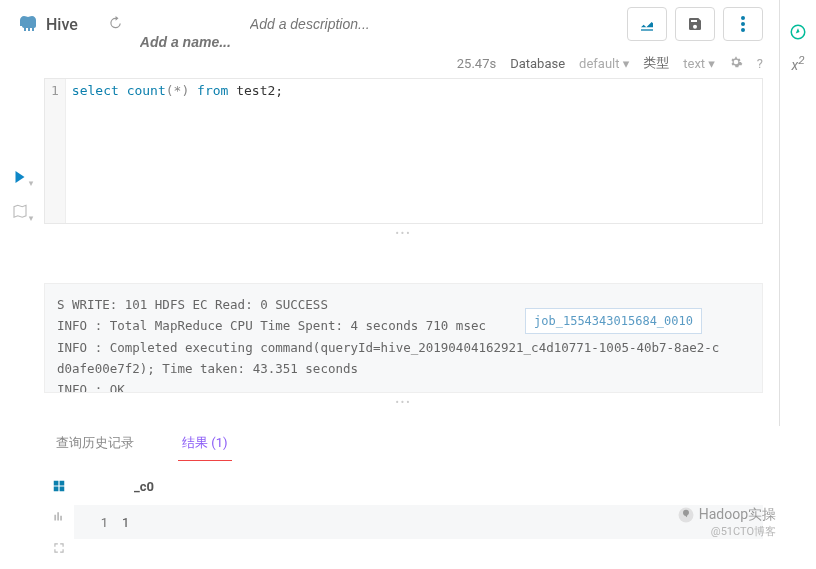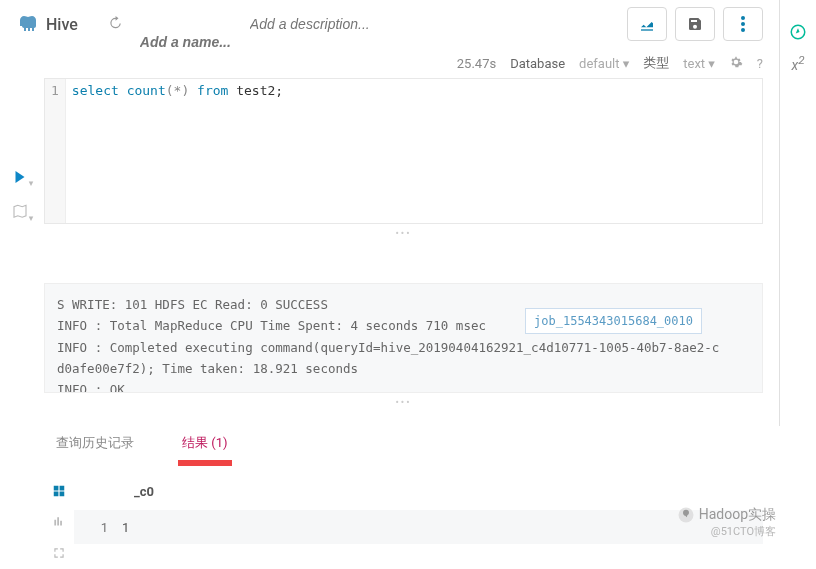--- a/index.html
+++ b/index.html
@@ -30,21 +30,21 @@
 .code-text{padding:4px 6px;white-space:pre;}
 .kw{color:#0b7fad;}
 .fn{color:#0b7fad;}
 .op{color:#888;}
 .log-divider{text-align:center;color:#ccc;margin:4px 0;font-size:10px;letter-spacing:2px;}
 .log-area{background:#f7f8f9;border:1px solid #eee;padding:10px 12px;font-family:Consolas,Monaco,monospace;font-size:12.5px;color:#666;line-height:1.7;height:110px;overflow:hidden;position:relative;margin-top:44px;}
 .log-area::-webkit-scrollbar{width:8px;}
 .job-link{position:absolute;right:60px;top:24px;background:#fff;border:1px solid #cde;padding:2px 8px;color:#5a9bc4;font-size:12px;}
 .tabs{display:flex;gap:40px;padding:14px 8px 0;border-bottom:0;}
 .tab{color:#888;padding:8px 4px;cursor:pointer;font-size:13px;}
-.tab.active{color:#be185d;border-bottom:6px solid #ef4444;}
+.tab.active{color:#8b5cf6;border-bottom:1px solid #ef4444;}
 .results{display:flex;margin-top:6px;}
 .result-gutter{width:30px;padding-top:12px;display:flex;flex-direction:column;align-items:center;gap:14px;color:#0b7fad;}
 .result-gutter .inactive{color:#bbb;}
 .result-table{flex:1;}
 .table-header{display:flex;background:#fff;height:38px;align-items:center;}
 .cell-idx{width:60px;}
 .cell-col{font-weight:bold;color:#555;}
 .table-row{display:flex;background:#f6f7f8;height:34px;align-items:center;}
 .cell-idx-v{width:48px;text-align:right;padding-right:14px;color:#777;}
 .cell-val{color:#555;}
@@ -124,21 +124,21 @@
       <div class="code-editor">
         <div class="line-numbers">1</div>
         <div class="code-text"><span class="kw">select</span> <span class="fn">count</span><span class="op">(*)</span> <span class="kw">from</span> <span>test2</span><span>;</span></div>
       </div>
 
       <div class="log-divider">•••</div>
       <div class="log-area">
         <div>S WRITE: 101 HDFS EC Read: 0 SUCCESS</div>
         <div>INFO  : Total MapReduce CPU Time Spent: 4 seconds 710 msec</div>
         <div>INFO  : Completed executing command(queryId=hive_20190404162921_c4d10771-1005-40b7-8ae2-c</div>
-        <div>d0afe00e7f2); Time taken: 18.921 seconds</div>
+        <div>d0afe00e7f2); Time taken: 43.351 seconds</div>
         <div>INFO  : OK</div>
         <div class="job-link">job_1554343015684_0010</div>
       </div>
       <div class="log-divider">•••</div>
 
       <div class="tabs">
         <div class="tab">查询历史记录</div>
         <div class="tab active">结果 (1)</div>
       </div>
 

